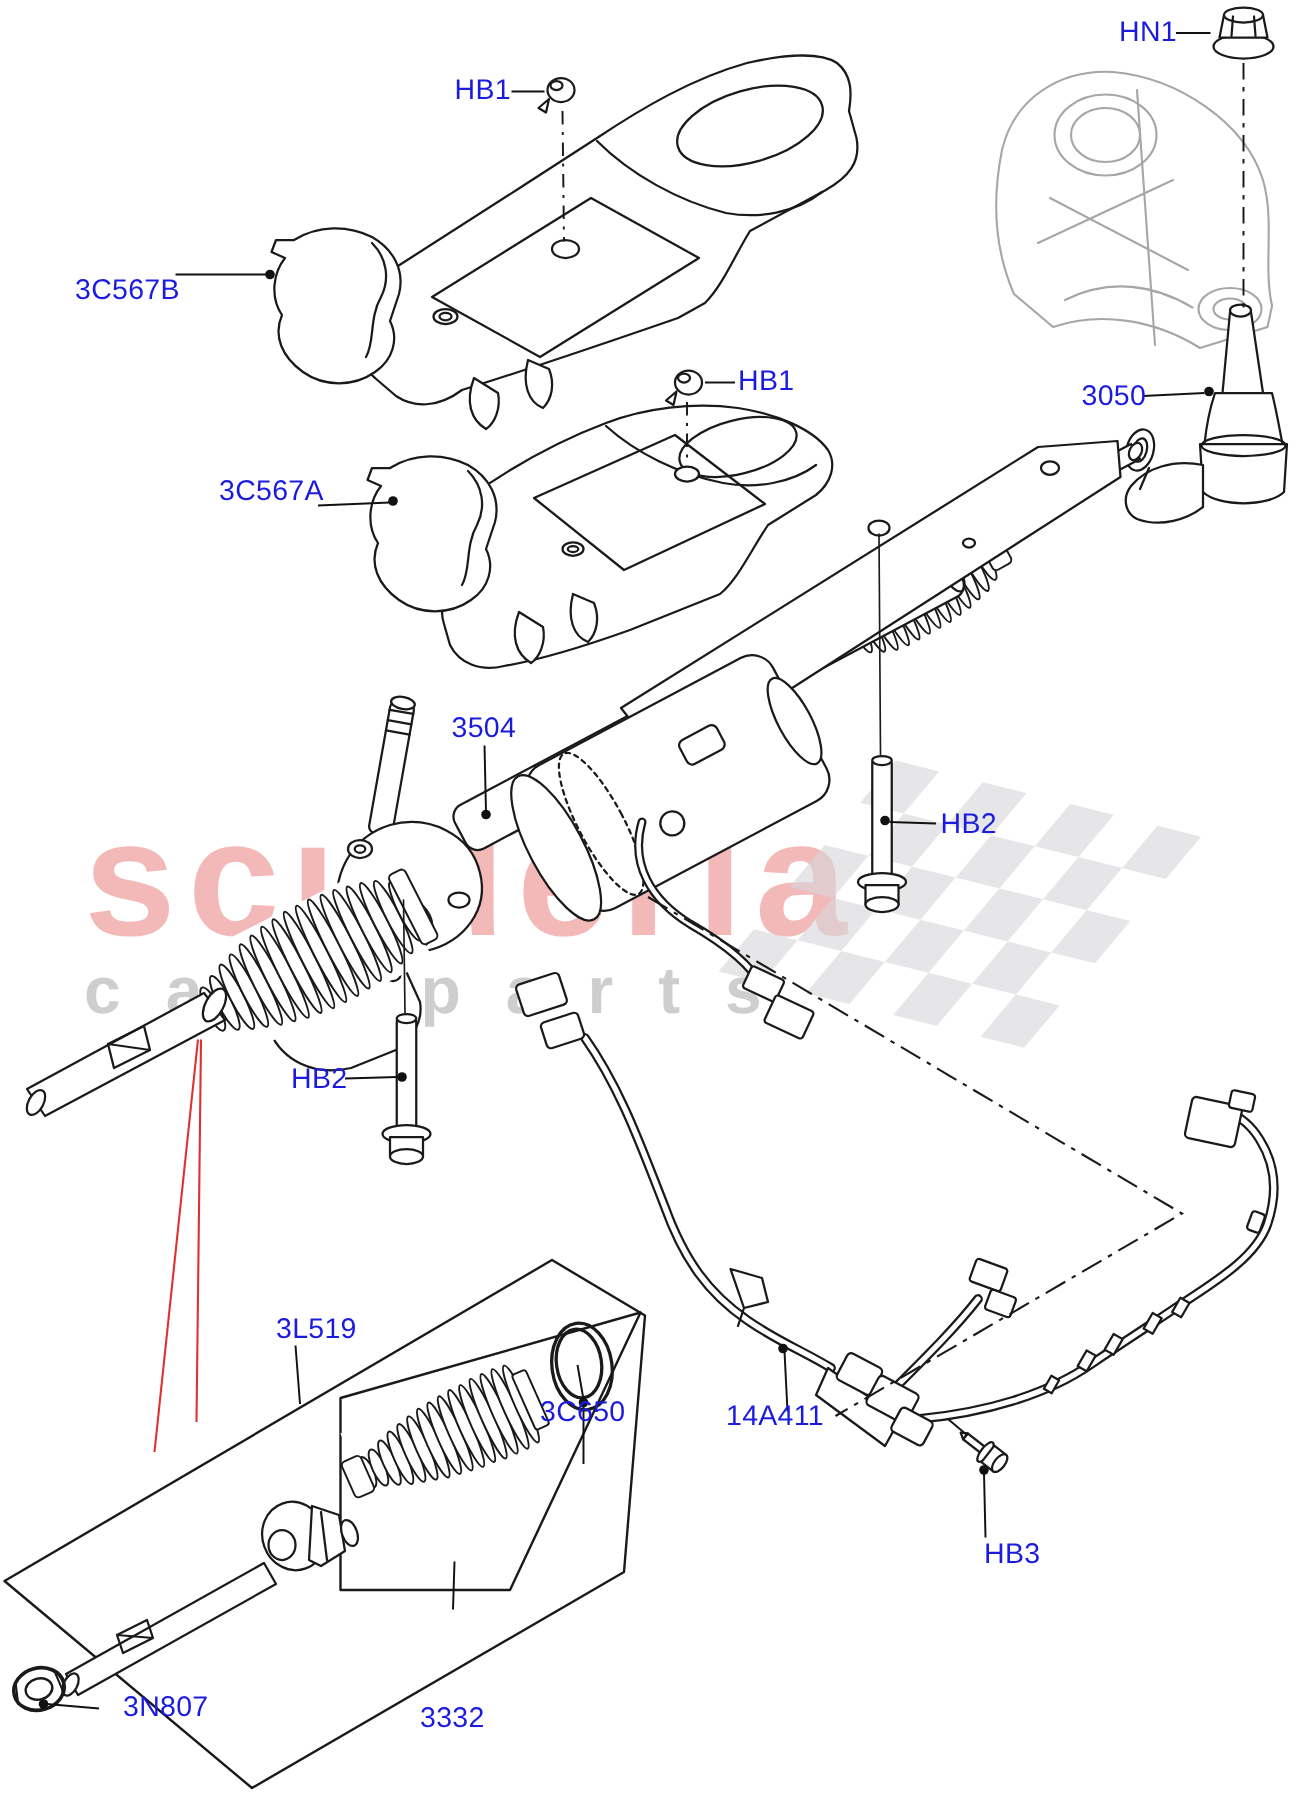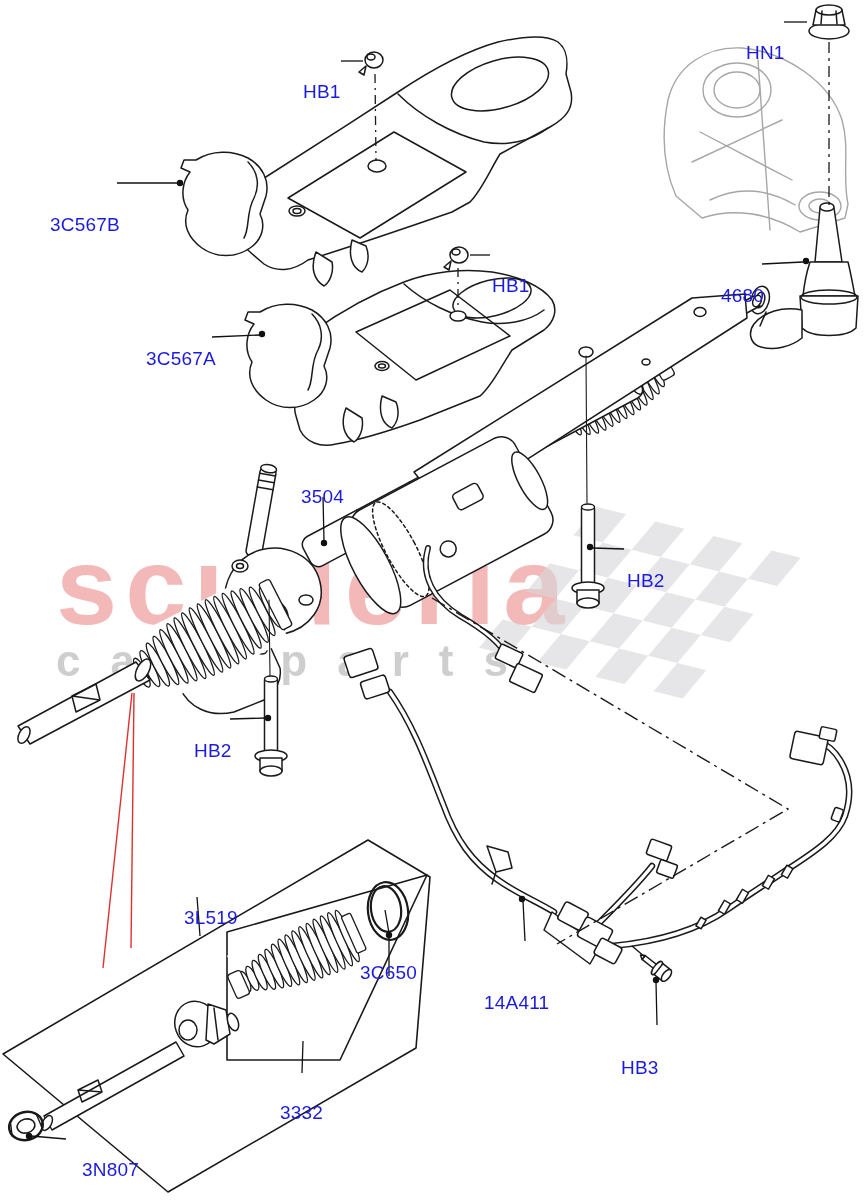--- a/index.html
+++ b/index.html
@@ -5,21 +5,21 @@
   html,body{margin:0;padding:0;background:#ffffff;}
   .stage{position:relative;width:867px;height:1200px;background:#fff;overflow:hidden;
          font-family:"Liberation Sans",sans-serif;}
   .wm-title{position:absolute;left:56px;top:522px;font-size:110px;font-weight:bold;
             letter-spacing:8px;color:#f2acac;opacity:.85;white-space:nowrap;z-index:1;}
   .wm-sub{position:absolute;left:56px;top:636px;font-size:44px;font-weight:bold;
           letter-spacing:30px;word-spacing:26px;color:#c9c9c9;opacity:.9;white-space:nowrap;z-index:1;}
   .flag{position:absolute;left:0;top:0;z-index:1;}
   .art{position:absolute;left:0;top:0;z-index:2;}
   .lbl{position:absolute;z-index:3;color:#1b1be0;font-size:19px;line-height:1.05;
-       letter-spacing:.2px;white-space:nowrap;cursor:pointer;margin-top:31px;}
+       letter-spacing:.2px;white-space:nowrap;cursor:pointer;}
 </style>
 </head>
 <body>
 
 <div class="stage">
 
   <div class="wm-title">scuderia</div>
   <div class="wm-sub">car parts</div>
 
   <svg class="flag" width="867" height="1200" viewBox="0 0 867 1200">
@@ -373,24 +373,24 @@
       <circle cx="522" cy="899" r="3.2"></circle>
       <circle cx="656" cy="980" r="3.2"></circle>
     </g>
   </svg>
 
   <div class="lbl" style="left:303px;top:51px">HB1</div>
   <div class="lbl" style="left:746px;top:12px">HN1</div>
   <div class="lbl" style="left:50px;top:184px">3C567B</div>
   <div class="lbl" style="left:146px;top:318px">3C567A</div>
   <div class="lbl" style="left:492px;top:245px">HB1</div>
-  <div class="lbl" style="left:721px;top:255px">4680</div>
-  <div class="lbl" style="left:301px;top:456px">3504</div>
+  <div class="lbl" style="left:721px;top:255px">3050</div>
+  <div class="lbl" style="left:301px;top:476px">3504</div>
   <div class="lbl" style="left:627px;top:540px">HB2</div>
   <div class="lbl" style="left:194px;top:710px">HB2</div>
   <div class="lbl" style="left:184px;top:877px">3L519</div>
   <div class="lbl" style="left:360px;top:932px">3C650</div>
-  <div class="lbl" style="left:280px;top:1072px">3332</div>
+  <div class="lbl" style="left:280px;top:1136px">3332</div>
   <div class="lbl" style="left:82px;top:1129px">3N807</div>
-  <div class="lbl" style="left:484px;top:962px">14A411</div>
-  <div class="lbl" style="left:621px;top:1027px">HB3</div>
+  <div class="lbl" style="left:484px;top:935px">14A411</div>
+  <div class="lbl" style="left:656px;top:1027px">HB3</div>
 
 </div>
 
 </body></html>

